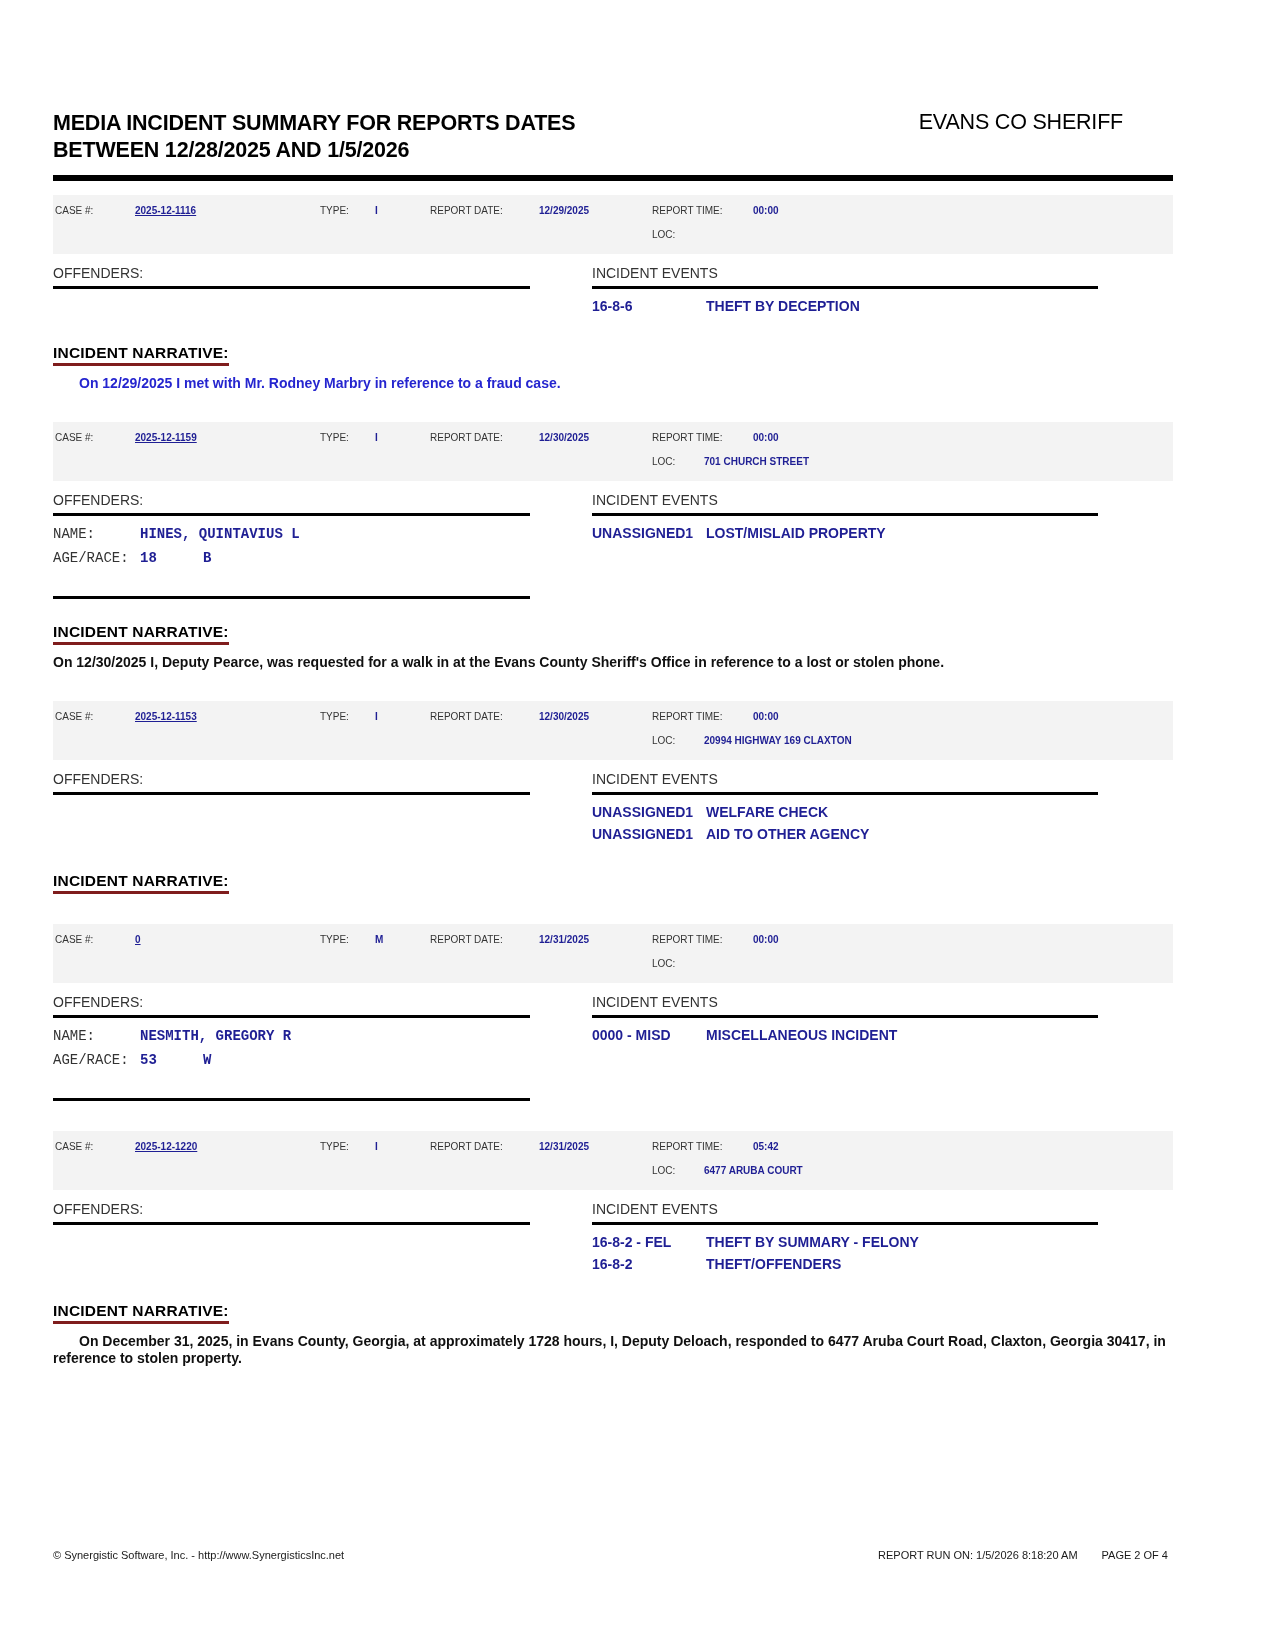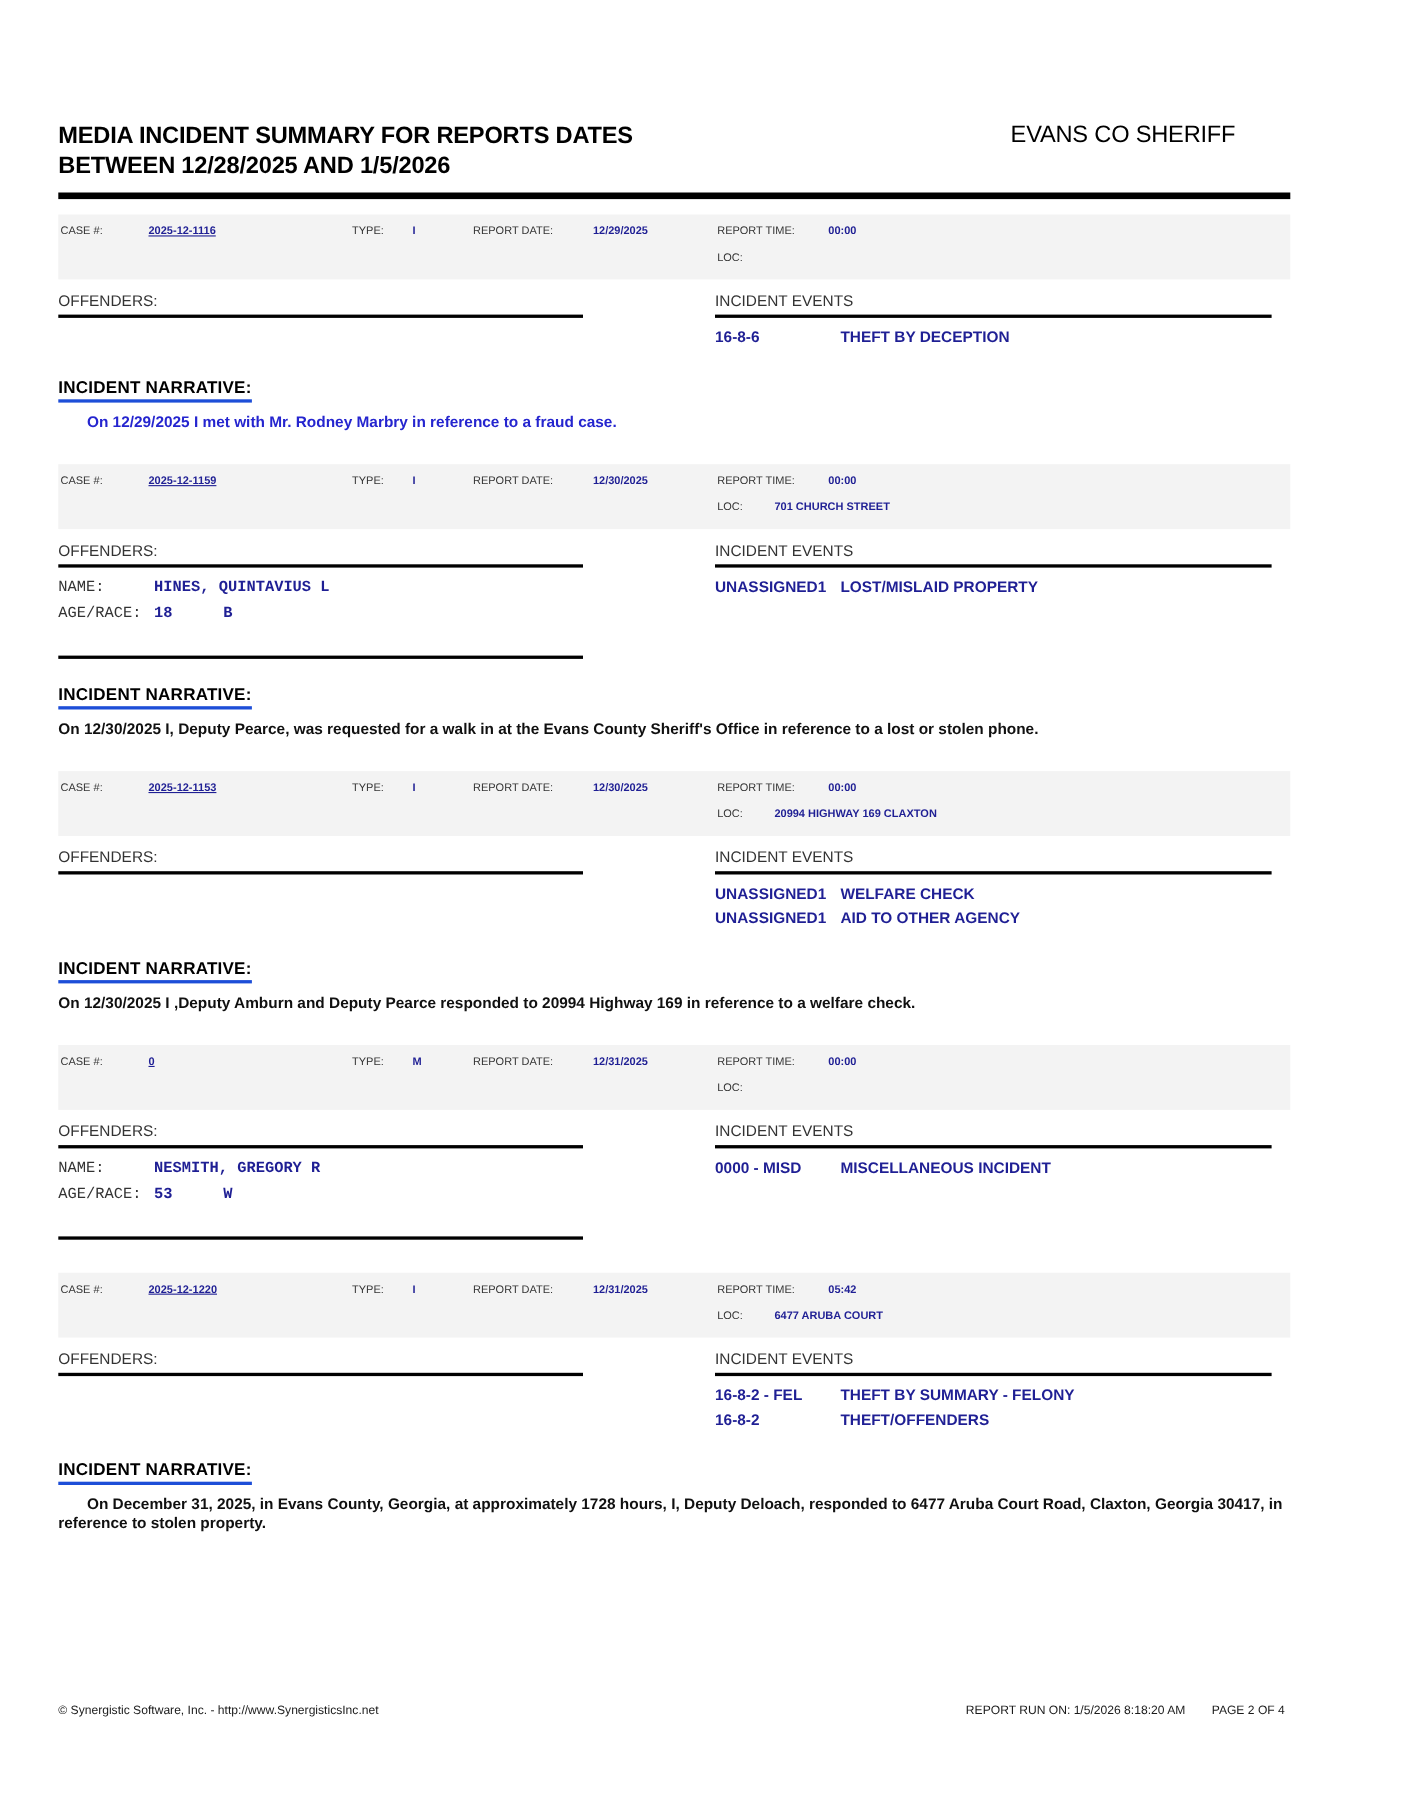--- a/index.html
+++ b/index.html
@@ -30,40 +30,40 @@
   .l-case { left: 2px; }  .v-case { left: 82px; }
   .l-type { left: 267px; } .v-type { left: 322px; }
   .l-rdate { left: 377px; } .v-rdate { left: 486px; }
   .l-rtime { left: 599px; } .v-rtime { left: 700px; }
   .l-loc { left: 599px; }  .v-loc { left: 651px; }
   .case-link { text-decoration: underline; cursor: pointer; }
 
   
   .cols { display: flex; margin-top: 9px; align-items: flex-start; }
   .col-left { width: 477px; }
-  .col-right { width: 506px; margin-left: 120px; }
+  .col-right { width: 506px; margin-left: 62px; }
   .col-head { font-size: 14px; color: var(--label, #333); padding: 2px 0 5px; }
   .col-rule { height: 3px; background: var(--rule, #000); }
   .col-rule.close { margin-top: 30px; }
 
   .offender { margin-top: 10px; font-size: 14px; }
   .off-row { display: flex; margin-bottom: 8px; font-family: Liberation Mono, monospace; }
   .off-label { width: 87px; flex-shrink: 0; color: var(--label, #333); }
   .off-val { color: var(--navy, #1f1f94); font-weight: 700; }
   .off-val.age { width: 63px; flex-shrink: 0; }
 
   .events { margin-top: 9px; }
   .event-row { display: flex; margin-bottom: 6px; font-size: 14px; }
   .event-code { width: 114px; flex-shrink: 0; color: var(--navy, #1f1f94); font-weight: 700; white-space: nowrap; }
   .event-desc { color: var(--navy, #1f1f94); font-weight: 700; }
 
   
   .narrative { margin-top: 24px; }
   .narr-head { display: inline-block; font-size: 15.5px; font-weight: 700; color: #000;
-               border-bottom: 3px solid #1d4ed8; padding-bottom: 1px; letter-spacing: 0.2px; }
+               border-bottom: 3px solid #7f1d1d; padding-bottom: 1px; letter-spacing: 0.2px; }
   .narr-text { margin: 9px 0 0; font-size: 14px; font-weight: 700; color: #101010; line-height: 17px; }
   .narr-text.blue { color: var(--narr-blue, #2525cf); }
   .narr-text.indent { text-indent: 26px; }
 
   
   .footer { position: absolute; left: 53px; top: 1549px; width: 1115px;
             display: flex; justify-content: space-between; font-size: 11px; color: #1a1a1a; }
   .footer-right { display: flex; gap: 24px; }
 </style>
 </head>
@@ -213,21 +213,20 @@
   <div class="event-row">
     <span class="event-code">UNASSIGNED1</span>
     <span class="event-desc">AID TO OTHER AGENCY</span>
   </div>
 </div>
       </div>
     </div>
 
     <div class="narrative">
       <div class="narr-head">INCIDENT NARRATIVE:</div>
-      <p class="narr-text">On 12/30/2025 I ,Deputy Amburn and Deputy Pearce responded to 20994 Highway 169 in reference to a welfare check.</p>
     </div>
   </section>
 
   <section class="case">
     <div class="band">
       <div class="case-row">
         <span class="lbl l-case">CASE #:</span>
         <span class="val v-case case-link">0</span>
         <span class="lbl l-type">TYPE:</span>
         <span class="val v-type">M</span>

